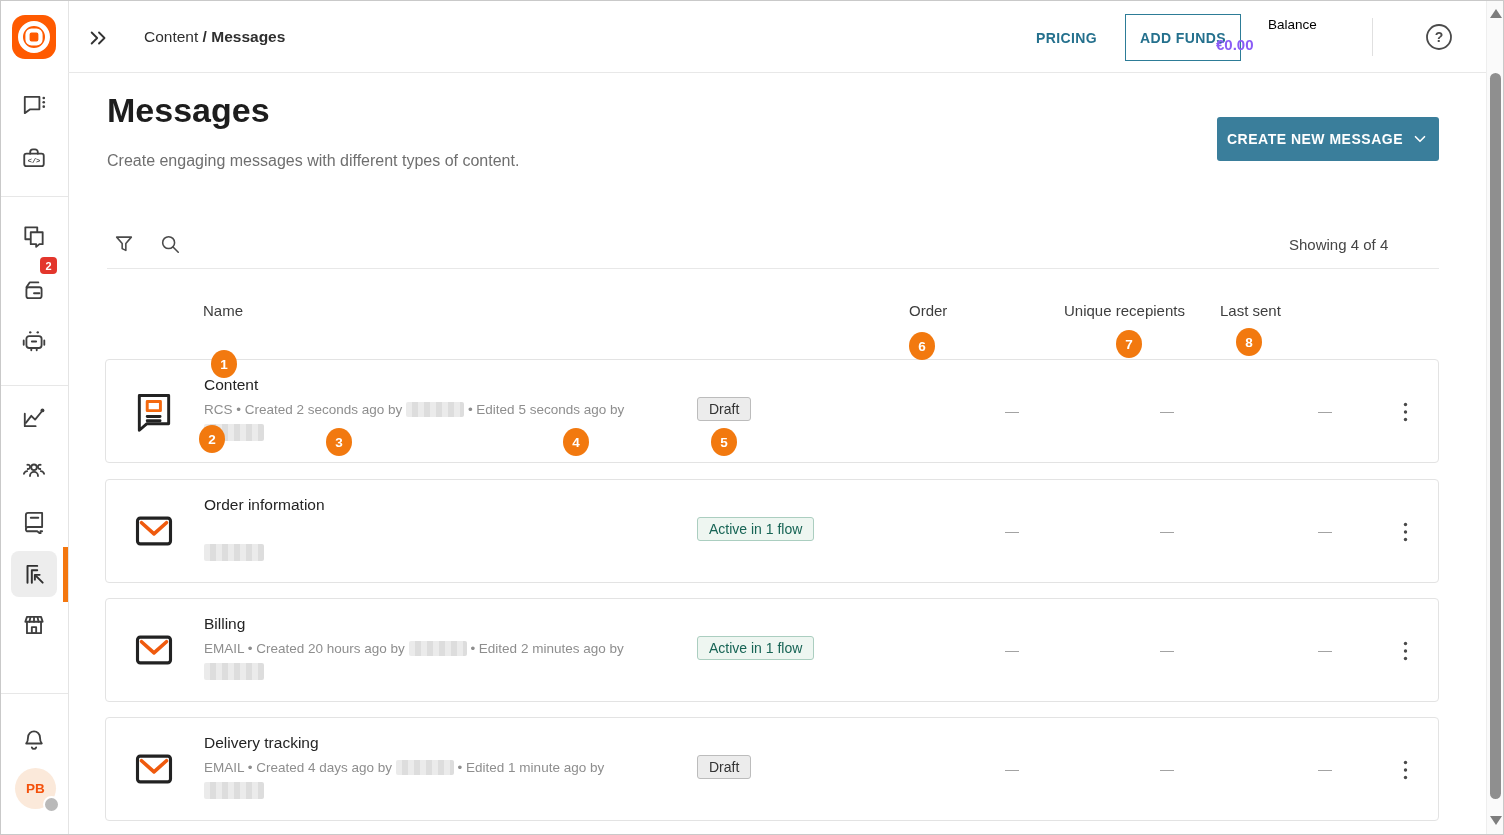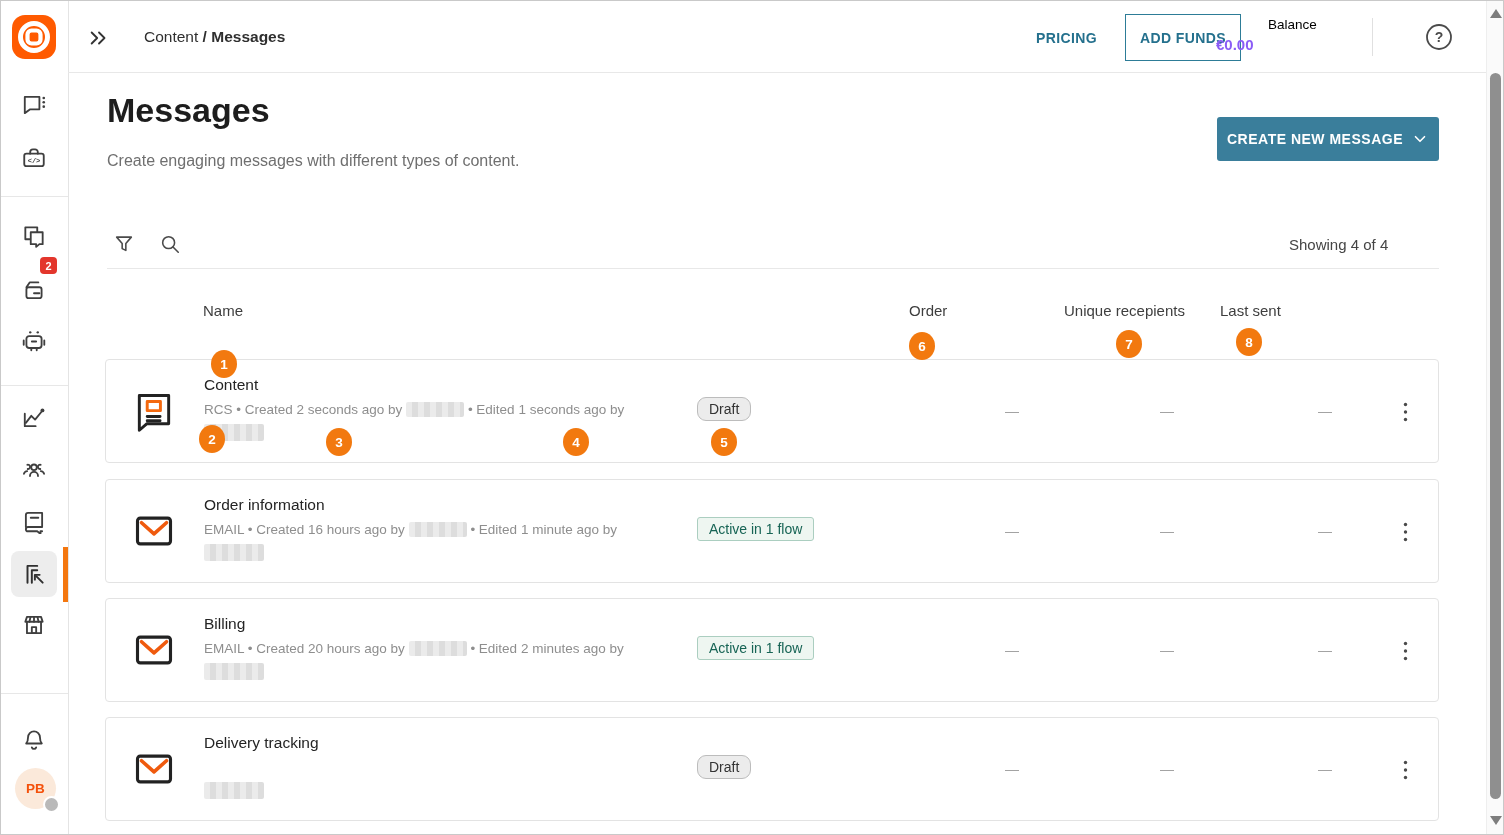--- a/index.html
+++ b/index.html
@@ -47,21 +47,21 @@
   .msg-icon{position:absolute;left:26px;top:29px;}
   .row-name{position:absolute;left:98px;top:16px;font-size:15.5px;font-weight:500;color:#242424;cursor:pointer;}
   .row-meta{position:absolute;left:98px;top:42px;font-size:13.5px;color:#8e8e8e;white-space:nowrap;}
   .row-meta2{position:absolute;left:98px;top:64px;}
   .blur{display:inline-block;height:15px;border-radius:2px;vertical-align:-3px;
     background:repeating-linear-gradient(90deg,#ebebeb 0 6px,#dddddd 6px 12px);}
   .bw1{width:58px;}
   .bw2{width:60px;height:17px;}
   .row-status{position:absolute;left:591px;top:37px;}
   .badge{display:inline-block;padding:3px 11px;font-size:14px;border-radius:3px;border:1px solid;}
-  .badge.draft{background:#ececec;border-color:#bcbcbc;color:#333;border-radius:9px;}
+  .badge.draft{background:#ececec;border-color:#bcbcbc;color:#333;}
   .badge.active{background:#eef6f1;border-color:#abcec0;color:#176455;}
   .dash{position:absolute;top:43px;font-size:14px;color:#a3a3a3;}
   .d1{left:899px;} .d2{left:1054px;} .d3{left:1212px;}
   .kebab{position:absolute;left:1288px;top:38px;width:22px;height:28px;display:flex;align-items:center;justify-content:center;cursor:pointer;}
 
   
   .ann{position:absolute;width:26px;height:28px;border-radius:50%;background:#f2790f;color:#fff;
     font-size:13.5px;font-weight:700;display:flex;align-items:center;justify-content:center;z-index:10;}
 
   
@@ -246,21 +246,21 @@
       <svg width="44" height="44" viewBox="0 0 24 24" fill="none" stroke="#222" stroke-width="1.6" stroke-linecap="round" stroke-linejoin="round">
         <path d="M4 3.5h16v15.5H8l-4 3.5z"></path>
         <rect x="8.3" y="6.8" width="7.2" height="5" stroke="#f4690f" stroke-width="1.6"></rect>
         <path d="M8.3 15h7M8.3 17.3h7"></path>
       </svg>
     </div>
     <div class="row-name">Content</div>
     <div class="row-meta">
       <span>RCS • Created 2 seconds ago by</span>
       <span class="blur bw1"></span>
-      <span>• Edited 1 seconds ago by</span>
+      <span>• Edited 5 seconds ago by</span>
     </div>
     <div class="row-meta2"><span class="blur bw2"></span></div>
     <div class="row-status">
       <span class="badge draft">Draft</span>
     </div>
     <div class="dash d1">—</div>
     <div class="dash d2">—</div>
     <div class="dash d3">—</div>
     <div class="kebab">
       <svg width="5" height="20" viewBox="0 0 5 20">
@@ -272,25 +272,20 @@
   </div>
 
   <div class="card" style="top:478px">
     <div class="msg-icon">
       <svg width="44" height="44" viewBox="0 0 24 24" fill="none" stroke="#222" stroke-width="1.7" stroke-linecap="round" stroke-linejoin="round">
         <rect x="3" y="5" width="18" height="14" rx="1.5"></rect>
         <path d="M5.2 7.5 12 13.6 18.8 7.5" stroke="#ef5a0e" stroke-width="2"></path>
       </svg>
     </div>
     <div class="row-name">Order information</div>
-    <div class="row-meta">
-      <span>EMAIL • Created 16 hours ago by</span>
-      <span class="blur bw1"></span>
-      <span>• Edited 1 minute ago by</span>
-    </div>
     <div class="row-meta2"><span class="blur bw2"></span></div>
     <div class="row-status">
       <span class="badge active">Active in 1 flow</span>
     </div>
     <div class="dash d1">—</div>
     <div class="dash d2">—</div>
     <div class="dash d3">—</div>
     <div class="kebab">
       <svg width="5" height="20" viewBox="0 0 5 20">
         <circle cx="2.5" cy="2.5" r="1.7" fill="#4a4a4a"></circle>
@@ -330,20 +325,25 @@
   </div>
 
   <div class="card" style="top:716px">
     <div class="msg-icon">
       <svg width="44" height="44" viewBox="0 0 24 24" fill="none" stroke="#222" stroke-width="1.7" stroke-linecap="round" stroke-linejoin="round">
         <rect x="3" y="5" width="18" height="14" rx="1.5"></rect>
         <path d="M5.2 7.5 12 13.6 18.8 7.5" stroke="#ef5a0e" stroke-width="2"></path>
       </svg>
     </div>
     <div class="row-name">Delivery tracking</div>
+    <div class="row-meta">
+      <span>EMAIL • Created 4 days ago by</span>
+      <span class="blur bw1"></span>
+      <span>• Edited 1 minute ago by</span>
+    </div>
     <div class="row-meta2"><span class="blur bw2"></span></div>
     <div class="row-status">
       <span class="badge draft">Draft</span>
     </div>
     <div class="dash d1">—</div>
     <div class="dash d2">—</div>
     <div class="dash d3">—</div>
     <div class="kebab">
       <svg width="5" height="20" viewBox="0 0 5 20">
         <circle cx="2.5" cy="2.5" r="1.7" fill="#4a4a4a"></circle>

